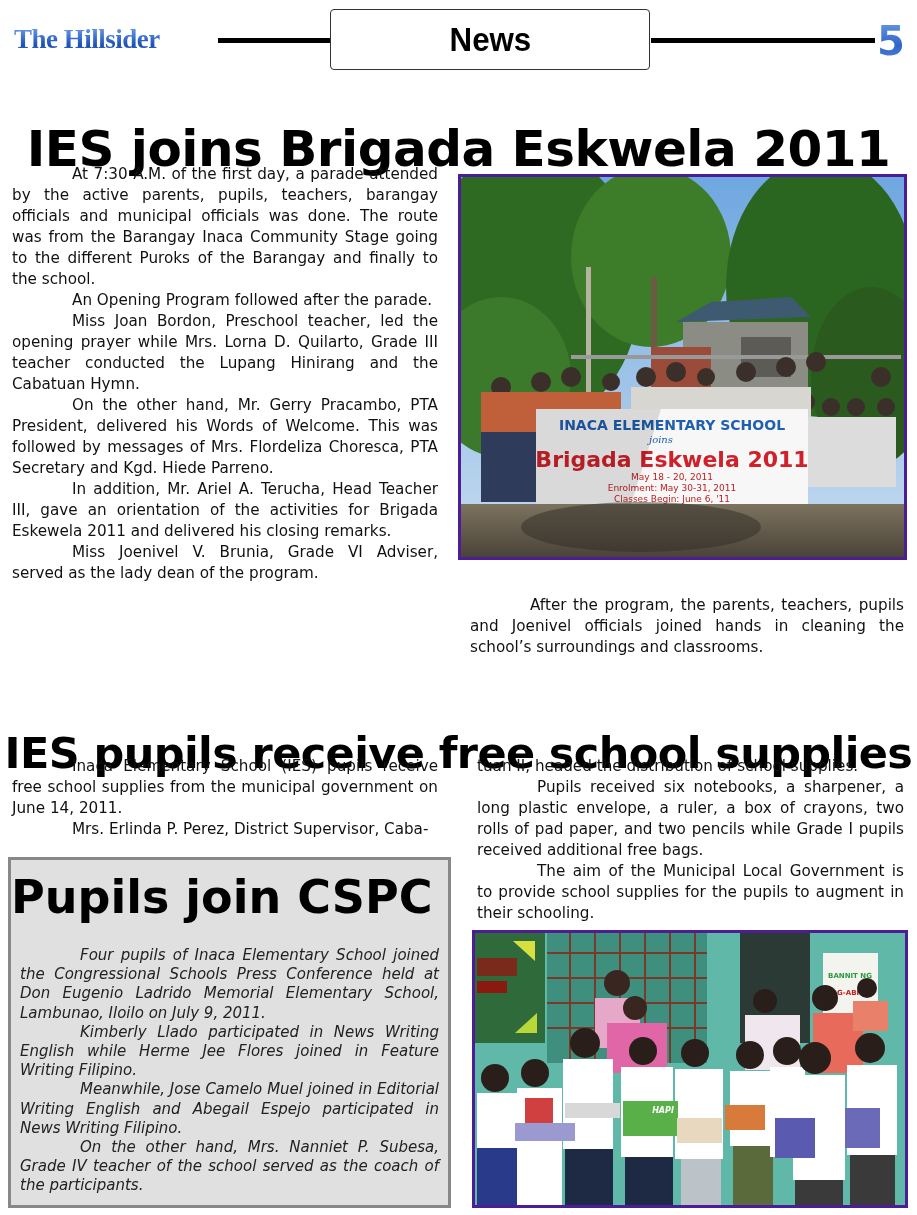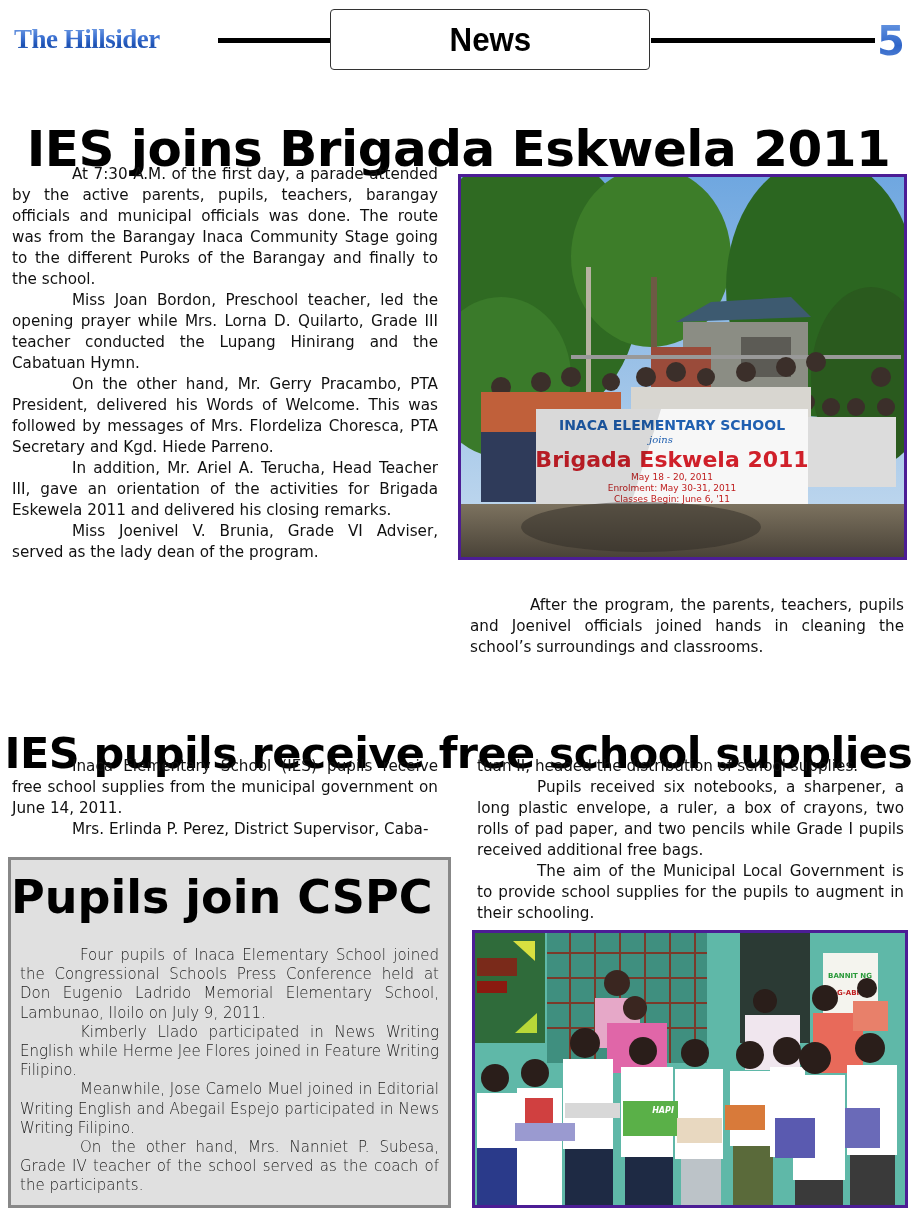--- a/index.html
+++ b/index.html
@@ -34,39 +34,40 @@
   .a2-right { left: 477px; top: 756px; width: 427px; }
 
   .photo { position: absolute; border: 3px solid #4c1d95; box-sizing: border-box; overflow: hidden; }
   .photo1 { left: 458px; top: 174px; width: 449px; height: 386px; }
   .photo2 { left: 472px; top: 930px; width: 436px; height: 278px; }
   .photo svg { display: block; width: 100%; height: 100%; }
 
   .sidebar-box { position: absolute; left: 8px; top: 857px; width: 443px; height: 351px; background: #e0e0e0; border: 3px solid #888; box-sizing: border-box; }
   .sidebar-title { position: absolute; left: 0; top: 10px; width: 100%; text-align: left; font-family: "DejaVu Sans", sans-serif; font-weight: bold; font-size: 46px; color: #000; white-space: nowrap; }
   .sidebar-body { position: absolute; left: 9px; top: 86px; width: 419px; font-family: "DejaVu Sans", sans-serif; font-weight: 300; font-size: 15px; line-height: 19.2px; text-align: justify; color: #222; }
-  .sidebar-body p { margin: 0; text-indent: 60px; }
+  .sidebar-body p { margin: 0; text-indent: 60px; font-style: italic; }
 </style>
 </head>
 <body>
 
 <header class="masthead">
   <div class="brand">The Hillsider</div>
   <div class="rule left"></div>
   <div class="section-box">
     <span class="section-label">News</span>
   </div>
   <div class="rule right"></div>
   <div class="page-num">5</div>
 </header>
 
 <h1 class="headline h1">IES joins Brigada Eskwela 2011</h1>
 
 <div class="col a1-left">
   <p>At 7:30 A.M. of the first day, a parade attended by the active parents, pupils, teachers, barangay officials and municipal officials was done. The route was from the Barangay Inaca Community Stage going to the different Puroks of the Barangay and finally to the school.</p>
+  <p>An Opening Program followed after the parade.</p>
   <p>Miss Joan Bordon, Preschool teacher, led the opening prayer while Mrs. Lorna D. Quilarto, Grade III teacher conducted the Lupang Hinirang and the Cabatuan Hymn.</p>
   <p>On the other hand, Mr. Gerry Pracambo, PTA President, delivered his Words of Welcome. This was followed by messages of Mrs. Flordeliza Choresca, PTA Secretary and Kgd. Hiede Parreno.</p>
   <p>In addition, Mr. Ariel A. Terucha, Head Teacher III, gave an orientation of the activities for Brigada Eskewela 2011 and delivered his closing remarks.</p>
   <p>Miss Joenivel V. Brunia, Grade VI Adviser, served as the lady dean of the program.</p>
 </div>
 
 <figure class="photo photo1" style="margin:0">
   <svg viewBox="0 0 443 380" preserveAspectRatio="none">
     <defs>
       <linearGradient id="sky" x1="0" y1="0" x2="0" y2="1">

